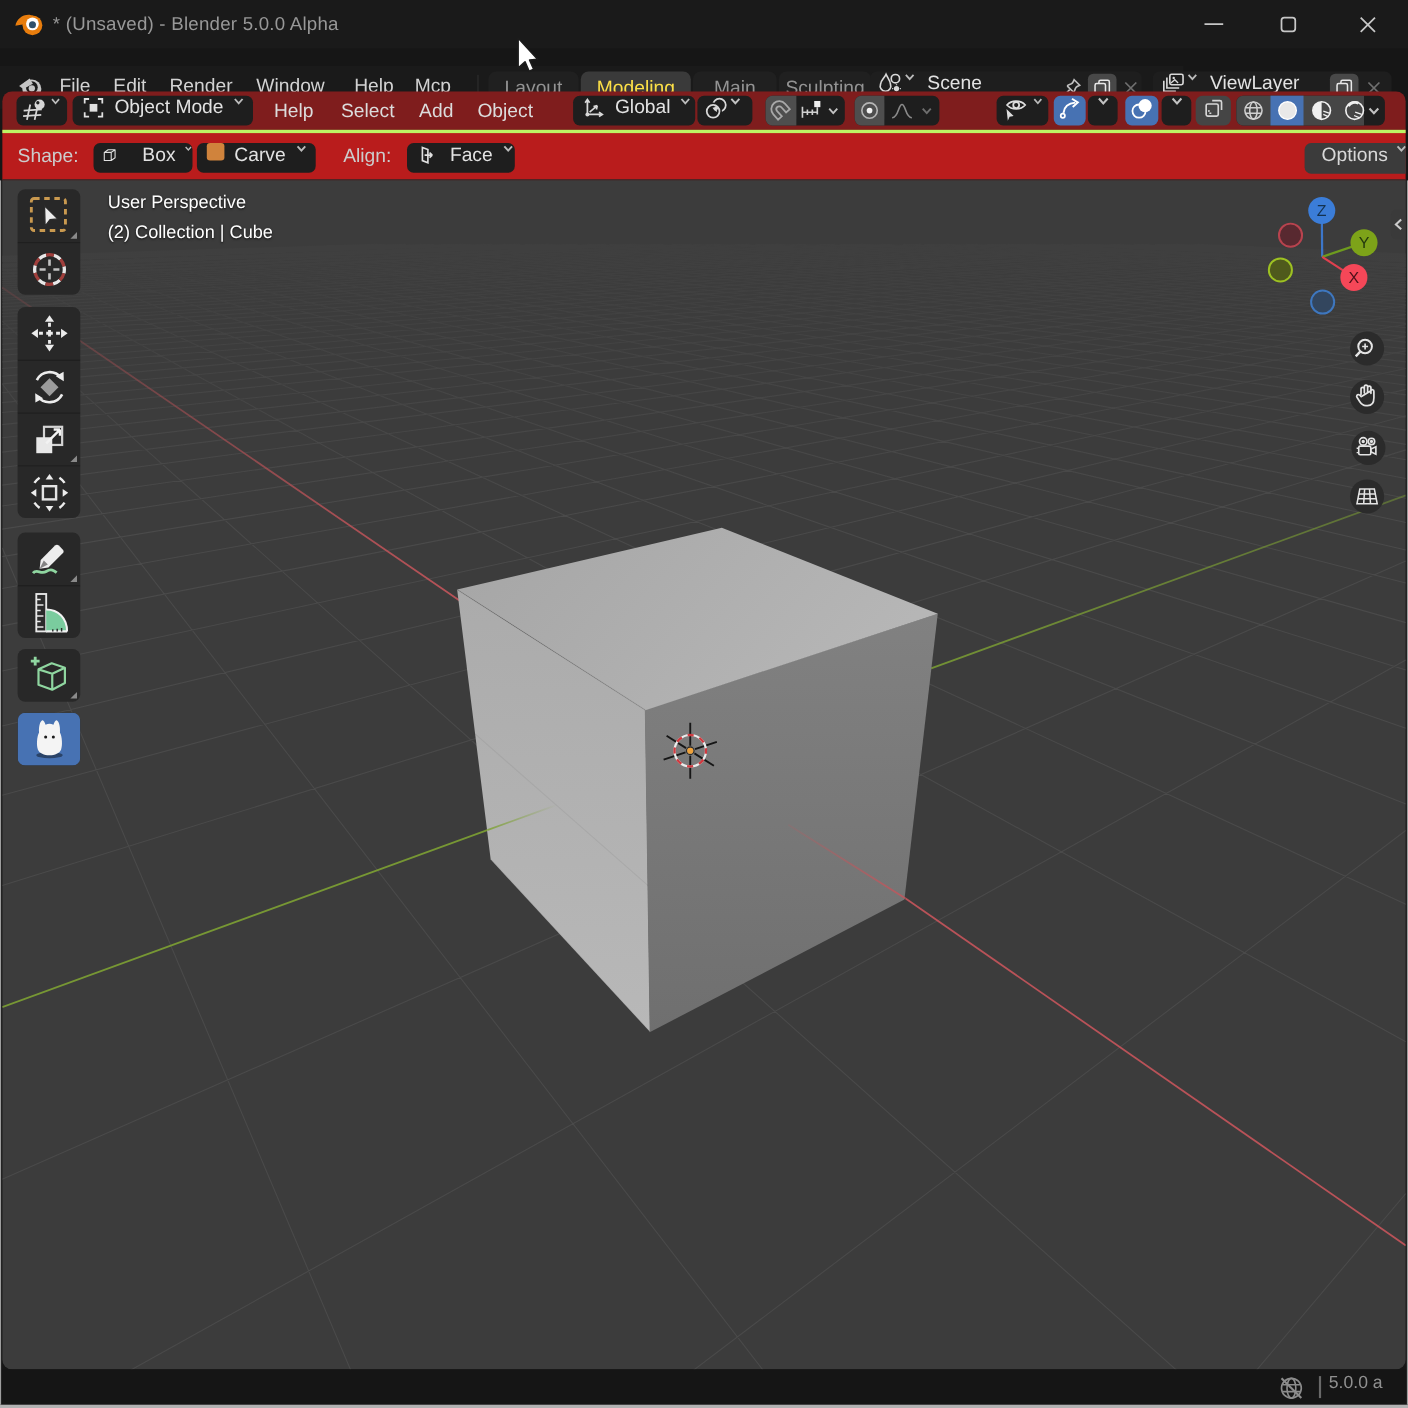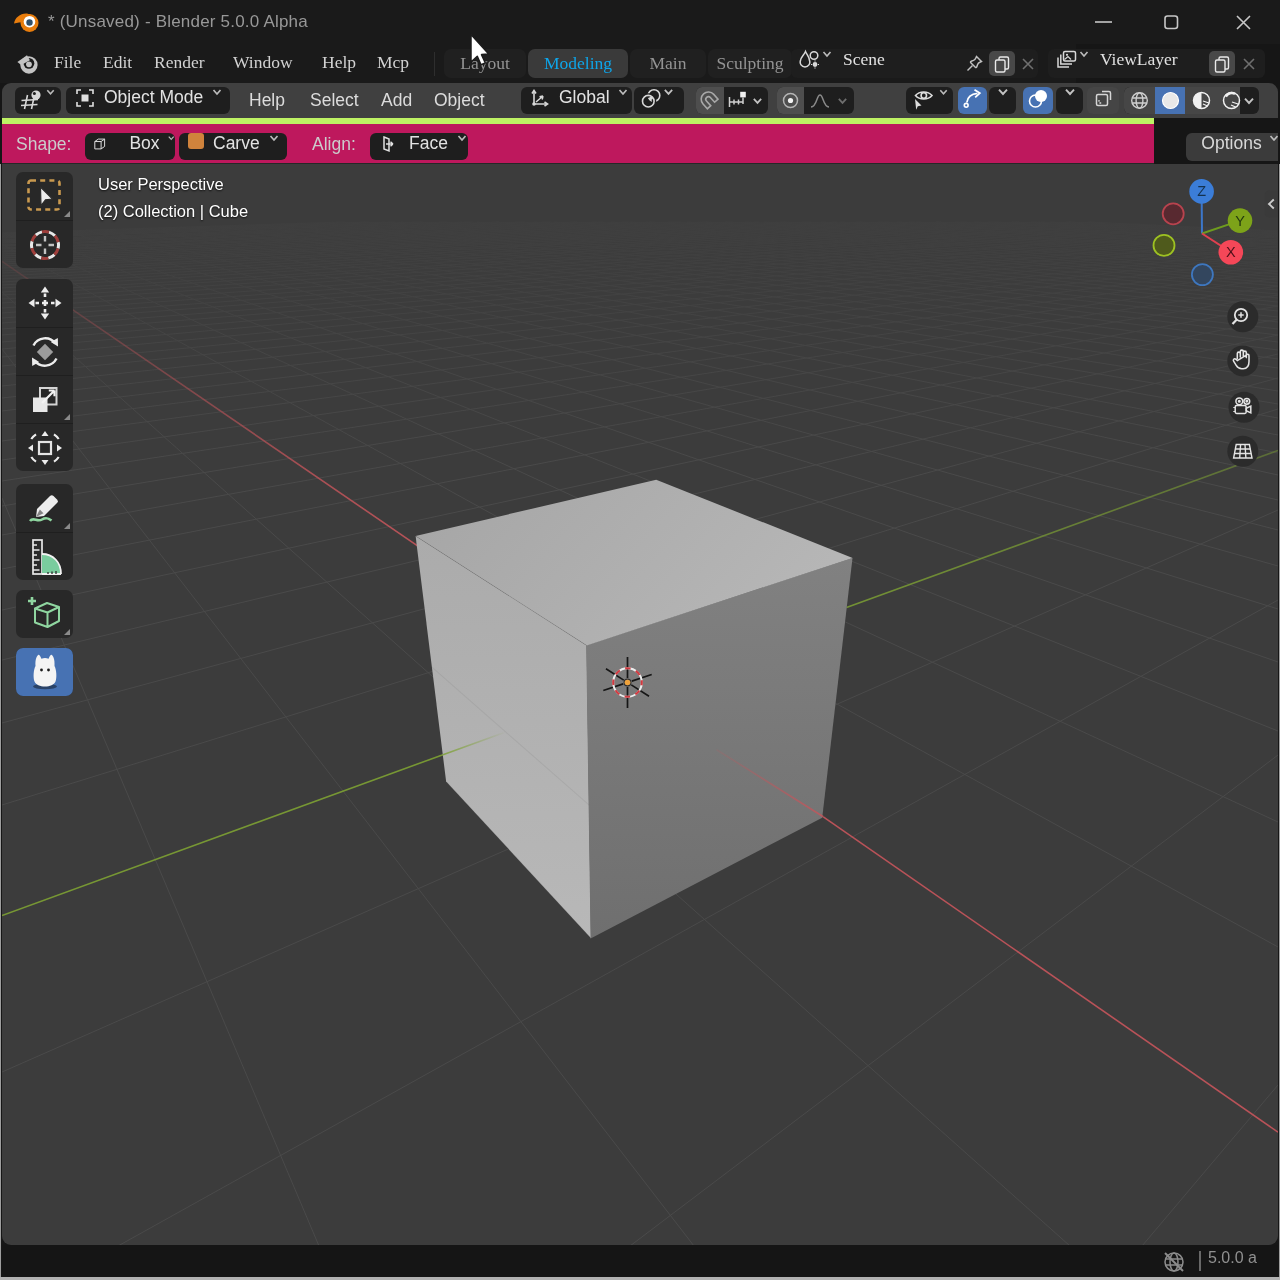--- a/index.html
+++ b/index.html
@@ -3,28 +3,28 @@
 <meta charset="utf-8">
 <style>
 * { margin:0; padding:0; box-sizing:border-box; }
 html,body { width:1280px; height:1280px; background:#161616; font-family:"Liberation Sans",sans-serif; overflow:hidden; }
 #root { position:relative; width:1280px; height:1280px; }
 .abs { position:absolute; }
 
 #titlebar { position:absolute; left:0; top:0; width:1280px; height:44px; background:#1a1a1a; }
 #title-text { position:absolute; left:48px; top:12px; font-size:17px; color:#989898; letter-spacing:0.2px; }
 
-#menurow { position:absolute; left:0; top:44px; width:1076px; height:39px; background:#1a1a1a;font-family:Liberation Serif, serif; }
+#menurow { position:absolute; left:0; top:60px; width:1076px; height:39px; background:#1a1a1a; }
 .menu-item { position:absolute; top:0; height:39px; line-height:37px; font-size:17.5px; color:#d2d2d2; }
 .tab { position:absolute; top:5px; height:29px; line-height:29px; font-size:17.5px; color:#939393; background:#202020; border-radius:7px; text-align:center; }
-.tab.active { background:#3a3a3a; color:#0ea5e9; }
+.tab.active { background:#3a3a3a; color:#fde047; }
 
 #editor { position:absolute; left:2px; top:83px; width:1276px; height:1162px; border-radius:9px; overflow:hidden; }
-#row2 { position:absolute; left:0; top:0; width:1276px; height:35px; background:#404040; }
-#row3 { position:absolute; left:0; top:35px; width:1152px; height:46px; background:#be185d; border-top:6px solid #bef264; border-bottom:1px solid #272727; }
+#row2 { position:absolute; left:0; top:0; width:1276px; height:35px; background:#7f1d1d; }
+#row3 { position:absolute; left:0; top:35px; width:1276px; height:46px; background:#b91c1c; border-top:3px solid #bef264; border-bottom:1px solid #272727; }
 #viewport { position:absolute; left:0; top:81px; width:1276px; height:1081px; background:#3c3c3c; }
 .hmenu { position:absolute; top:0; height:35px; line-height:34px; font-size:17.5px; color:#dcdcdc; }
 .wdg { position:absolute; background:#1e1e1e; border-radius:6px; display:flex; align-items:flex-start; }
 .wdg .txt { font-size:17.5px; color:#e2e2e2; }
 .lbl { position:absolute; font-size:17.5px; color:#cccccc; }
 
 .tgroup { position:absolute; left:14px; width:57px; background:#282828; border-radius:7px; overflow:hidden; }
 .tbtn { position:relative; width:57px; display:flex; align-items:center; justify-content:center; }
 .tbtn + .tbtn { border-top:1px solid #1f1f1f; }
 .tbtn.active { background:#4772b3; }

